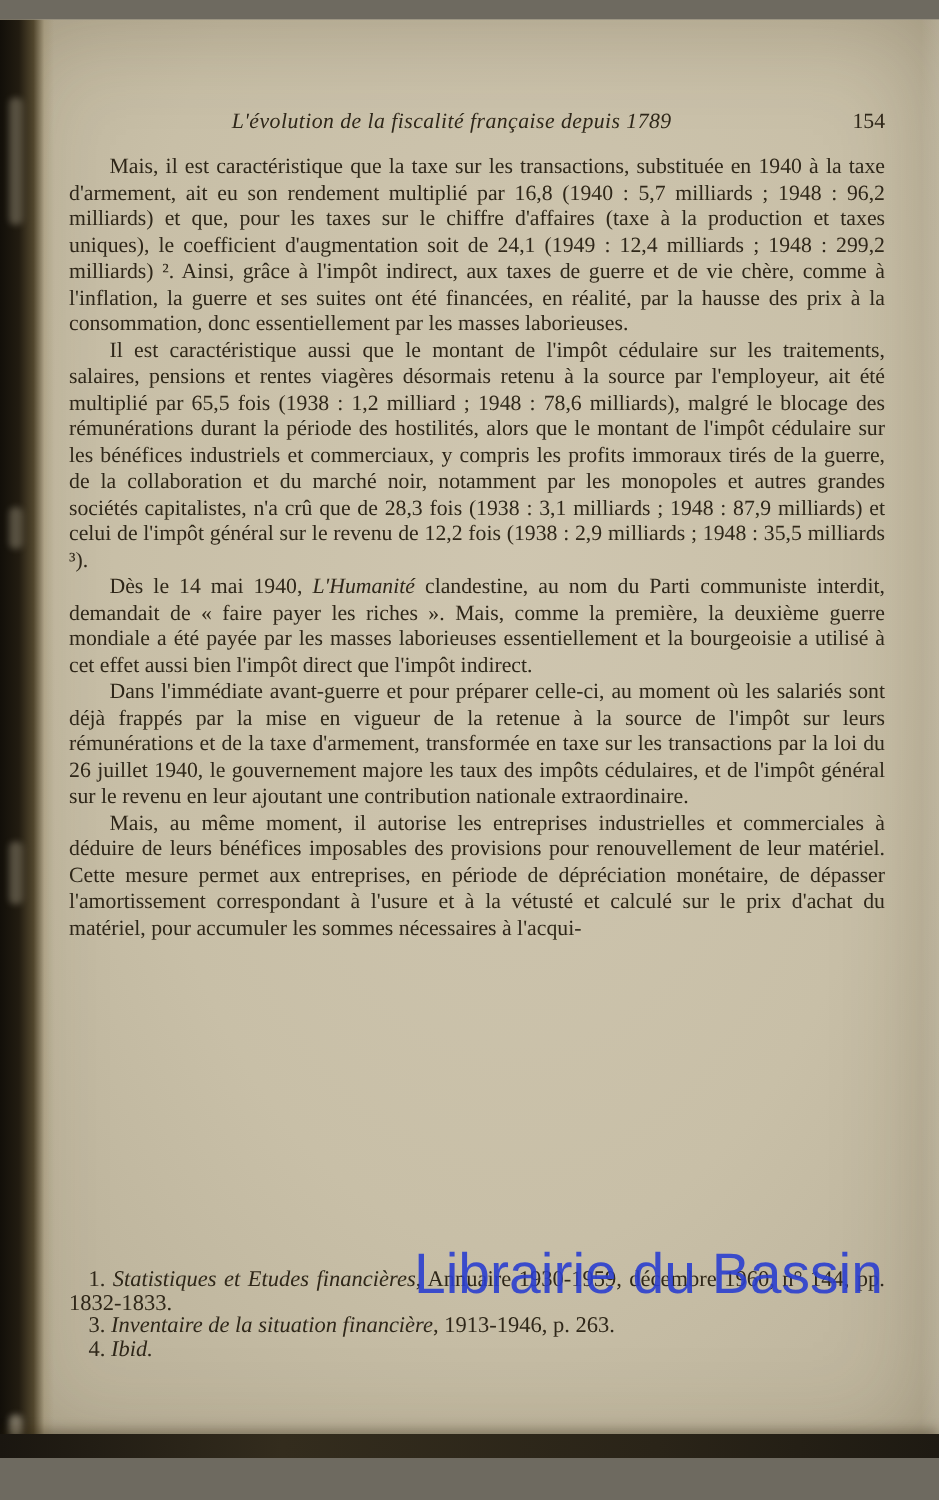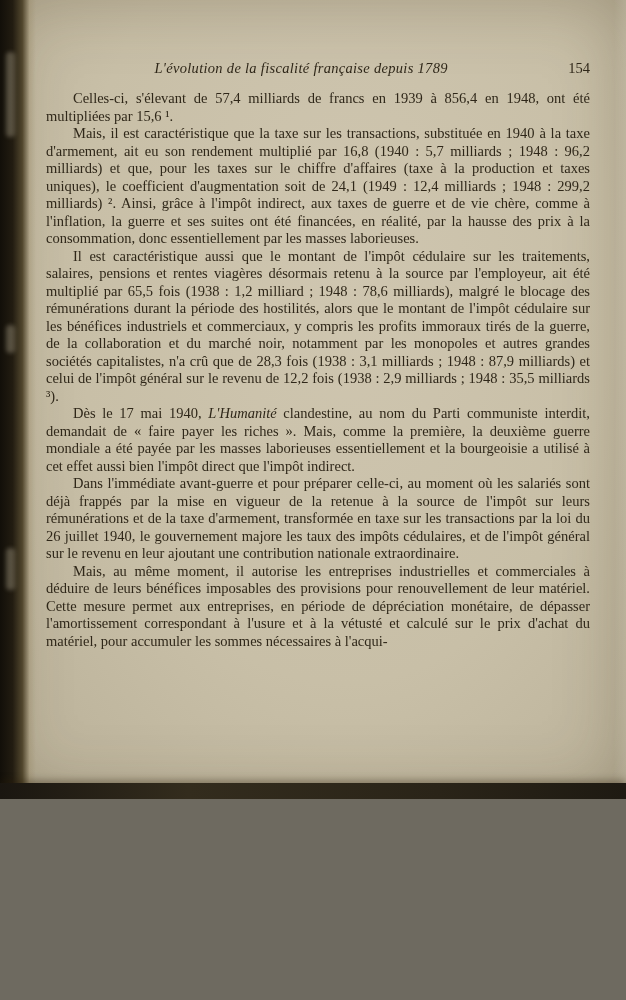--- a/index.html
+++ b/index.html
@@ -1,26 +1,27 @@
 <!DOCTYPE html>
 <html style="--paper: #c8bfa7; --ink: #2f2719; --watermark: #2b3fd0;"><head>
 <meta charset="utf-8">
 <style>
   * { box-sizing: border-box; }
   html, body { margin: 0; padding: 0; background: #6e6a60; }
 
   .photo {
     position: relative;
     width: 626px;
-    height: 799px;
+    height: 959px;
     overflow: hidden;
     background: radial-gradient(ellipse at 55% 35%, #cfc6b0 0%, var(--paper, #c8bfa7) 55%, #b8af97 100%);
     box-shadow: inset 0 0 70px rgba(60,45,20,0.28);
     font-family: "Liberation Serif", "DejaVu Serif", serif;
     color: var(--ink, #2f2719);
+    margin-top: 13px;
   }
 
   
   .spine {
     position: absolute; left: 0; top: 0; bottom: 0; width: 36px;
     background: linear-gradient(to right,
       #120f09 0%, #221c11 35%, #51462d 62%,
       rgba(150,135,100,0.35) 82%, rgba(150,135,100,0) 100%);
   }
   .spine-mark {
@@ -91,24 +92,23 @@
   </div>
 
   <div class="right-edge"></div>
 
   <div class="page">
     <div class="running-header">
       <span class="title">L'évolution de la fiscalité française depuis 1789</span>
       <span class="pagenum">154</span>
     </div>
     <div class="body-text" id="body-paragraphs">
-        <p class="para"><span>Celles-ci, s'élevant de 57,4 milliards de francs en 1939 à 856,4 en 1948, ont été multipliées par 15,6 ¹.</span></p>
         <p class="para"><span>Mais, il est caractéristique que la taxe sur les transactions, substituée en 1940 à la taxe d'armement, ait eu son rendement multiplié par 16,8 (1940 : 5,7 milliards ; 1948 : 96,2 milliards) et que, pour les taxes sur le chiffre d'affaires (taxe à la production et taxes uniques), le coefficient d'augmentation soit de 24,1 (1949 : 12,4 milliards ; 1948 : 299,2 milliards) ². Ainsi, grâce à l'impôt indirect, aux taxes de guerre et de vie chère, comme à l'inflation, la guerre et ses suites ont été financées, en réalité, par la hausse des prix à la consommation, donc essentiellement par les masses laborieuses.</span></p>
         <p class="para"><span>Il est caractéristique aussi que le montant de l'impôt cédulaire sur les traitements, salaires, pensions et rentes viagères désormais retenu à la source par l'employeur, ait été multiplié par 65,5 fois (1938 : 1,2 milliard ; 1948 : 78,6 milliards), malgré le blocage des rémunérations durant la période des hostilités, alors que le montant de l'impôt cédulaire sur les bénéfices industriels et commerciaux, y compris les profits immoraux tirés de la guerre, de la collaboration et du marché noir, notamment par les monopoles et autres grandes sociétés capitalistes, n'a crû que de 28,3 fois (1938 : 3,1 milliards ; 1948 : 87,9 milliards) et celui de l'impôt général sur le revenu de 12,2 fois (1938 : 2,9 milliards ; 1948 : 35,5 milliards ³).</span></p>
-        <p class="para"><span>Dès le 17 mai 1940, </span><i>L'Humanité</i><span> clandestine, au nom du Parti communiste interdit, demandait de « faire payer les riches ». Mais, comme la première, la deuxième guerre mondiale a été payée par les masses laborieuses essentiellement et la bourgeoisie a utilisé à cet effet aussi bien l'impôt direct que l'impôt indirect.</span></p>
+        <p class="para"><span>Dès le 14 mai 1940, </span><i>L'Humanité</i><span> clandestine, au nom du Parti communiste interdit, demandait de « faire payer les riches ». Mais, comme la première, la deuxième guerre mondiale a été payée par les masses laborieuses essentiellement et la bourgeoisie a utilisé à cet effet aussi bien l'impôt direct que l'impôt indirect.</span></p>
         <p class="para"><span>Dans l'immédiate avant-guerre et pour préparer celle-ci, au moment où les salariés sont déjà frappés par la mise en vigueur de la retenue à la source de l'impôt sur leurs rémunérations et de la taxe d'armement, transformée en taxe sur les transactions par la loi du 26 juillet 1940, le gouvernement majore les taux des impôts cédulaires, et de l'impôt général sur le revenu en leur ajoutant une contribution nationale extraordinaire.</span></p>
         <p class="para"><span>Mais, au même moment, il autorise les entreprises industrielles et commerciales à déduire de leurs bénéfices imposables des provisions pour renouvellement de leur matériel. Cette mesure permet aux entreprises, en période de dépréciation monétaire, de dépasser l'amortissement correspondant à l'usure et à la vétusté et calculé sur le prix d'achat du matériel, pour accumuler les sommes nécessaires à l'acqui-</span></p>
       </div>
   </div>
 
   <div class="footnotes" id="footnote-list">
       <p class="fn"><span>1. </span><i>Statistiques et Etudes financières</i><span>, Annuaire 1930-1959, décembre 1960, n° 144, pp. 1832-1833.</span></p>
       <p class="fn"><span>3. </span><i>Inventaire de la situation financière</i><span>, 1913-1946, p. 263.</span></p>
       <p class="fn"><span>4. </span><i>Ibid.</i></p>
     </div>

